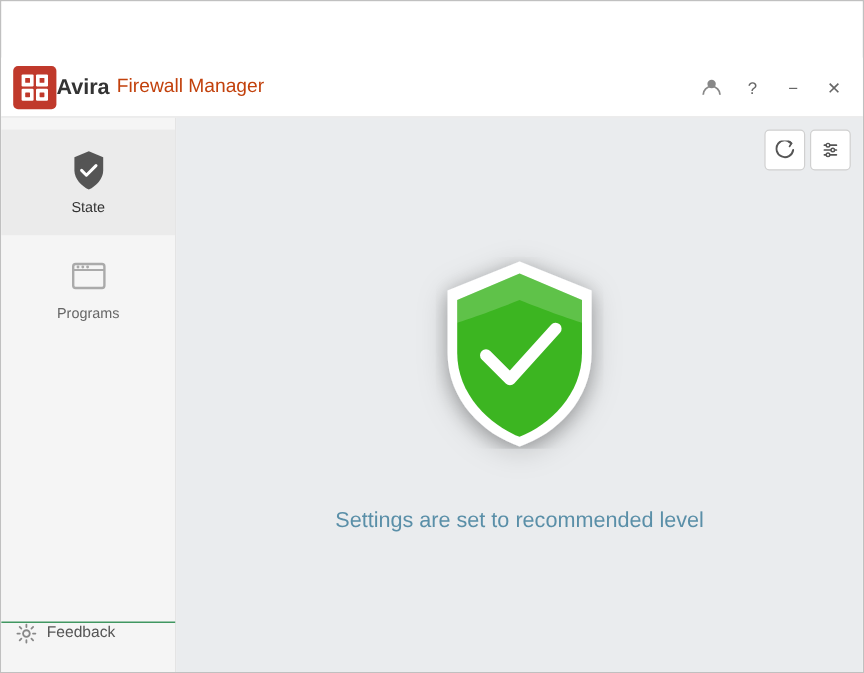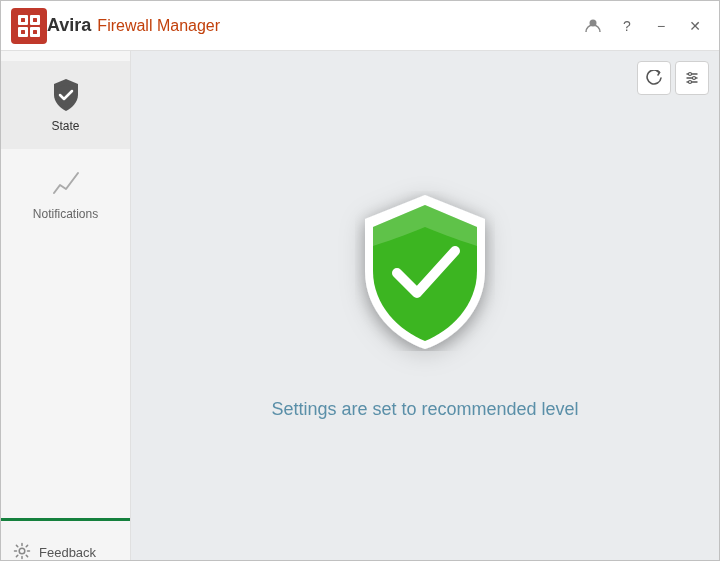--- a/index.html
+++ b/index.html
@@ -23,20 +23,21 @@
 
     
     .titlebar {
       height: 50px;
       background: #fff;
       display: flex;
       align-items: center;
       padding: 0 10px;
       border-bottom: 1px solid #e0e0e0;
       flex-shrink: 0;
+      margin-top: 47px;
     }
 
     .titlebar-appname {
       font-size: 18px;
       font-weight: 600;
       color: #333;
       margin-right: 6px;
     }
 
     .titlebar-subtitle {
@@ -66,21 +67,21 @@
 
     
     .main-area {
       display: flex;
       flex: 1;
       overflow: hidden;
     }
 
     
     .sidebar {
-      width: 130px;
+      width: 146px;
       background: #f5f5f5;
       border-right: 1px solid #e0e0e0;
       display: flex;
       flex-direction: column;
       align-items: center;
       padding-top: 10px;
     }
 
     .sidebar-item {
       width: 100%;
@@ -129,23 +130,23 @@
     }
 
     
     .sidebar-spacer { flex: 1; }
 
     
     .sidebar-feedback {
       width: 100%;
       height: 42px;
       display: flex;
-      align-items: flex-end;
+      align-items: flex-start;
       padding: 0 12px;
-      border-top: 3px solid #15803d;
+      border-top: 1px solid #15803d;
       cursor: pointer;
       gap: 8px;
     }
 
     .feedback-label {
       font-size: 13px;
       color: #555;
     }
 
     
@@ -255,28 +256,32 @@
 
       <div class="sidebar-item active">
         <svg class="icon-state" viewBox="0 0 36 36" fill="none">
           <path d="M18 2 L6 7 L6 18 C6 25 12 31 18 34 C24 31 30 25 30 18 L30 7 Z" fill="#555"></path>
           <circle cx="18" cy="18" r="10" fill="#555"></circle>
           <path d="M12 18 L16 22 L24 14" stroke="white" stroke-width="2.5" stroke-linecap="round" stroke-linejoin="round" fill="none"></path>
         </svg>
         <span class="sidebar-label">State</span>
       </div>
 
-
-
       <div class="sidebar-item">
-        <svg class="icon-notifications" viewBox="0 0 36 36" fill="none">
-          <polyline points="6,28 12,20 18,24 24,16 30,8" stroke="#aaa" stroke-width="2" stroke-linecap="round" stroke-linejoin="round" fill="none"></polyline>
-        </svg>
-        <span class="sidebar-label">Notifications</span>
-      </div>
+        <svg class="icon-programs" viewBox="0 0 36 36" fill="none">
+          <rect x="5" y="8" width="26" height="20" rx="2" stroke="#aaa" stroke-width="2" fill="none"></rect>
+          <line x1="5" y1="13" x2="31" y2="13" stroke="#aaa" stroke-width="1.5"></line>
+          <circle cx="9" cy="10.5" r="1.2" fill="#aaa"></circle>
+          <circle cx="13" cy="10.5" r="1.2" fill="#aaa"></circle>
+          <circle cx="17" cy="10.5" r="1.2" fill="#aaa"></circle>
+        </svg>
+        <span class="sidebar-label">Programs</span>
+      </div>
+
+
 
       <div class="sidebar-spacer"></div>
 
       <div class="sidebar-feedback">
         <svg width="18" height="18" viewBox="0 0 18 18" fill="none">
           <circle cx="9" cy="9" r="2.8" stroke="#888" stroke-width="1.5" fill="none"></circle>
           <path d="M9 1.5v2M9 14.5v2M1.5 9h2M14.5 9h2M3.4 3.4l1.4 1.4M13.2 13.2l1.4 1.4M3.4 14.6l1.4-1.4M13.2 4.8l1.4-1.4" stroke="#888" stroke-width="1.5" stroke-linecap="round"></path>
         </svg>
         <span class="feedback-label">Feedback</span>
       </div>

